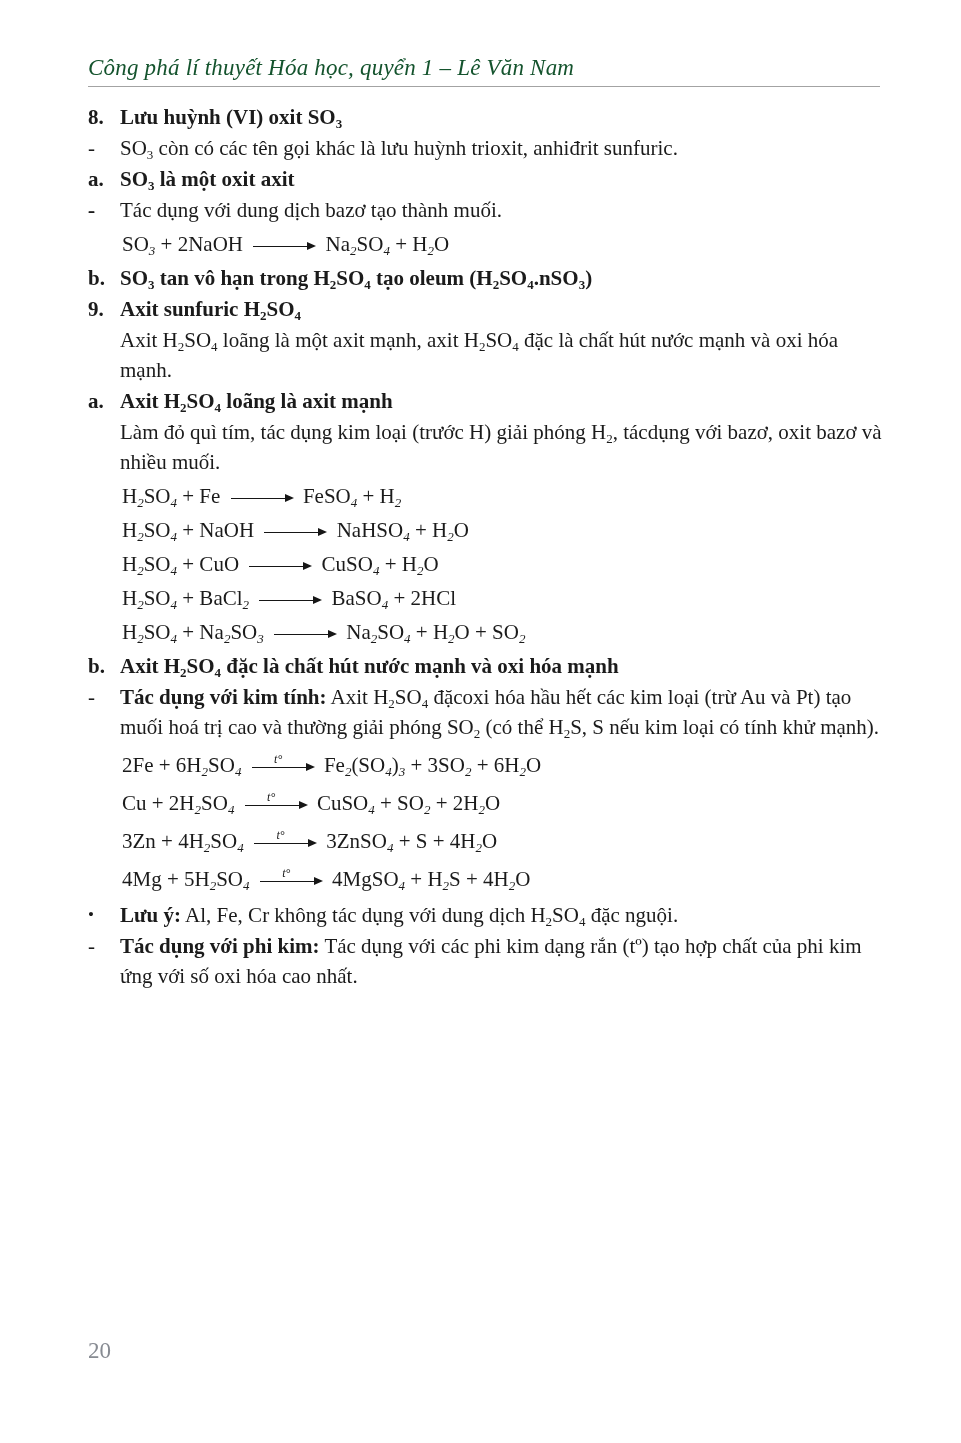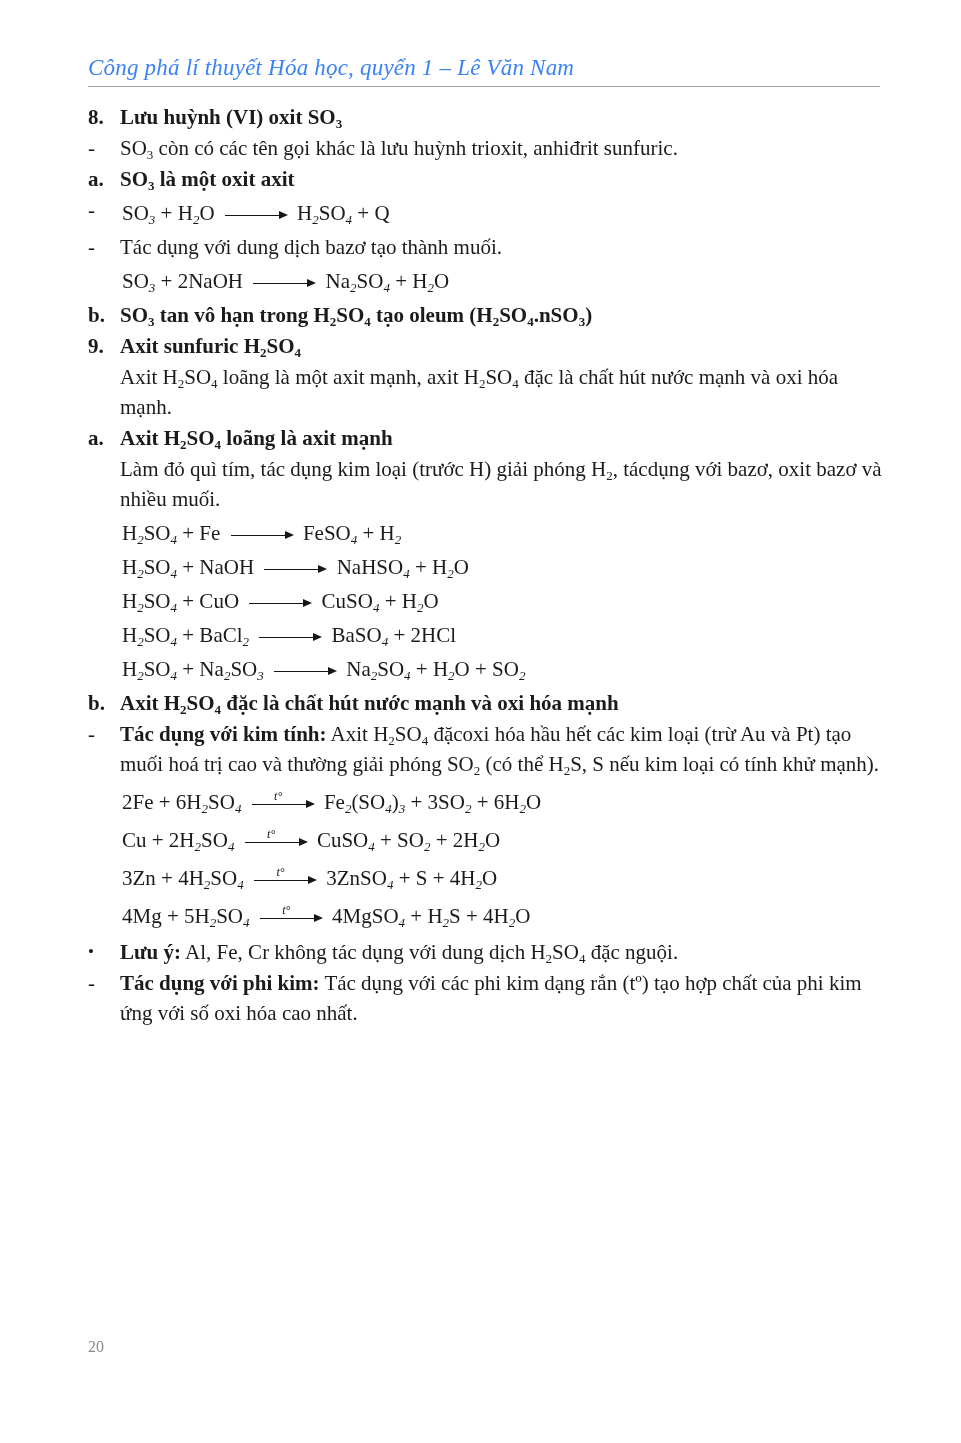--- a/index.html
+++ b/index.html
@@ -9,21 +9,21 @@
     background:#ffffff;
     font-family:"Liberation Serif","DejaVu Serif",serif;
     color:#1b1b1b;
     overflow:hidden;
   }
   
   .header{position:absolute;left:88px;top:54px;width:792px;}
   .header-title{
     font-style:italic;
     font-size:23px;line-height:28px;
-    color:#3b82f6;
+    color:#14532d;
     letter-spacing:.2px;
   }
   .header-rule{
     margin-top:4px;
     border-bottom:1.6px solid #a3a3a3;
     width:100%;height:0;
   }
   
   .content{position:absolute;left:88px;top:101px;width:800px;}
   .row{position:relative;padding-left:32px;font-size:21px;line-height:30px;margin:1px 0;}
@@ -39,37 +39,36 @@
   .row.eq.heated{margin:6px 0;padding-top:2px;}
   
   .arr{display:inline-block;position:relative;width:64px;height:18px;margin:0 4px;vertical-align:-3px;}
   .arr::before{content:"";position:absolute;left:1px;right:6px;bottom:7px;height:1.5px;background:#161616;}
   .arr::after{content:"";position:absolute;right:0;bottom:3.7px;width:0;height:0;
     border-top:4.5px solid transparent;border-bottom:4.5px solid transparent;border-left:9px solid #161616;}
   .arr .lbl{position:absolute;left:0;right:9px;bottom:10px;text-align:center;
     font-size:12px;line-height:12px;font-style:italic;color:#161616;}
   
   .footer{position:absolute;left:88px;top:1338px;}
-  .page-number{font-size:16px;color:#878b92;}
+  .page-number{font-size:23px;color:#878b92;}
 </style>
 </head>
 <body>
 
 <div class="page">
   <div class="header">
     <div class="header-title">Công phá lí thuyết Hóa học, quyển 1 – Lê Văn Nam</div>
     <div class="header-rule"></div>
   </div>
 
   <div class="content" id="content">
       <div class="row h"><span class="marker">8.</span><span class="txt">Lưu huỳnh (VI) oxit SO<sub>3</sub></span></div>
       <div class="row li"><span class="marker">-</span><span class="txt">SO<sub>3</sub> còn có các tên gọi khác là lưu huỳnh trioxit, anhiđrit sunfuric.</span></div>
       <div class="row h"><span class="marker">a.</span><span class="txt">SO<sub>3</sub> là một oxit axit</span></div>
       <div class="row li"><span class="marker">-</span></div>
-      <div class="row eq"><span class="txt">SO<sub>3</sub> +  H<sub>2</sub>O <span class="arr"></span> H<sub>2</sub>SO<sub>4</sub> +  Q</span></div>
       <div class="row li"><span class="marker">-</span><span class="txt">Tác dụng với dung dịch bazơ tạo thành muối.</span></div>
       <div class="row eq"><span class="txt">SO<sub>3</sub> +  2NaOH <span class="arr"></span> Na<sub>2</sub>SO<sub>4</sub> +  H<sub>2</sub>O</span></div>
       <div class="row h plain"><span class="marker">b.</span><span class="txt">SO<sub>3</sub> tan vô hạn trong H<sub>2</sub>SO<sub>4</sub> tạo oleum (H<sub>2</sub>SO<sub>4</sub>.nSO<sub>3</sub>)</span></div>
       <div class="row h"><span class="marker">9.</span><span class="txt">Axit sunfuric H<sub>2</sub>SO<sub>4</sub></span></div>
       <div class="row p"><span class="txt">Axit H<sub>2</sub>SO<sub>4</sub> loãng là một axit mạnh, axit H<sub>2</sub>SO<sub>4</sub> đặc là chất hút nước mạnh và oxi hóa mạnh.</span></div>
       <div class="row h"><span class="marker">a.</span><span class="txt">Axit H<sub>2</sub>SO<sub>4</sub> loãng là axit mạnh</span></div>
       <div class="row p"><span class="txt">Làm đỏ quì tím, tác dụng kim loại (trước H) giải phóng H<sub>2</sub>, tácdụng với bazơ, oxit bazơ và nhiều muối.</span></div>
       <div class="row eq"><span class="txt">H<sub>2</sub>SO<sub>4</sub> + Fe <span class="arr"></span> FeSO<sub>4</sub> + H<sub>2</sub></span></div>
       <div class="row eq"><span class="txt">H<sub>2</sub>SO<sub>4</sub> + NaOH <span class="arr"></span> NaHSO<sub>4</sub> + H<sub>2</sub>O</span></div>
       <div class="row eq"><span class="txt">H<sub>2</sub>SO<sub>4</sub> + CuO <span class="arr"></span> CuSO<sub>4</sub> + H<sub>2</sub>O</span></div>

